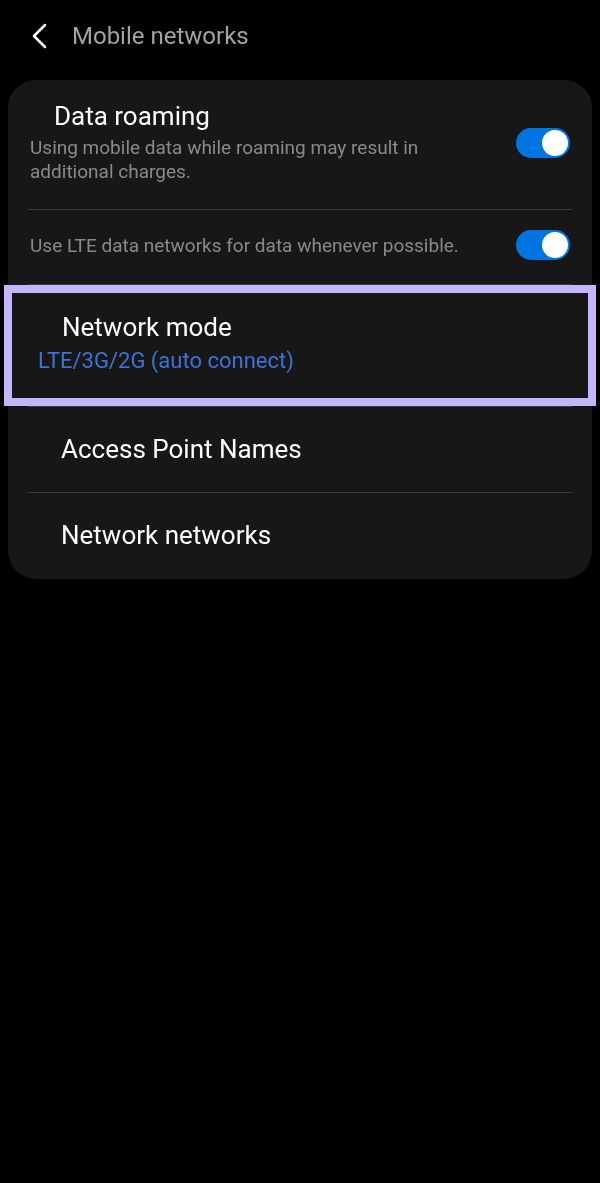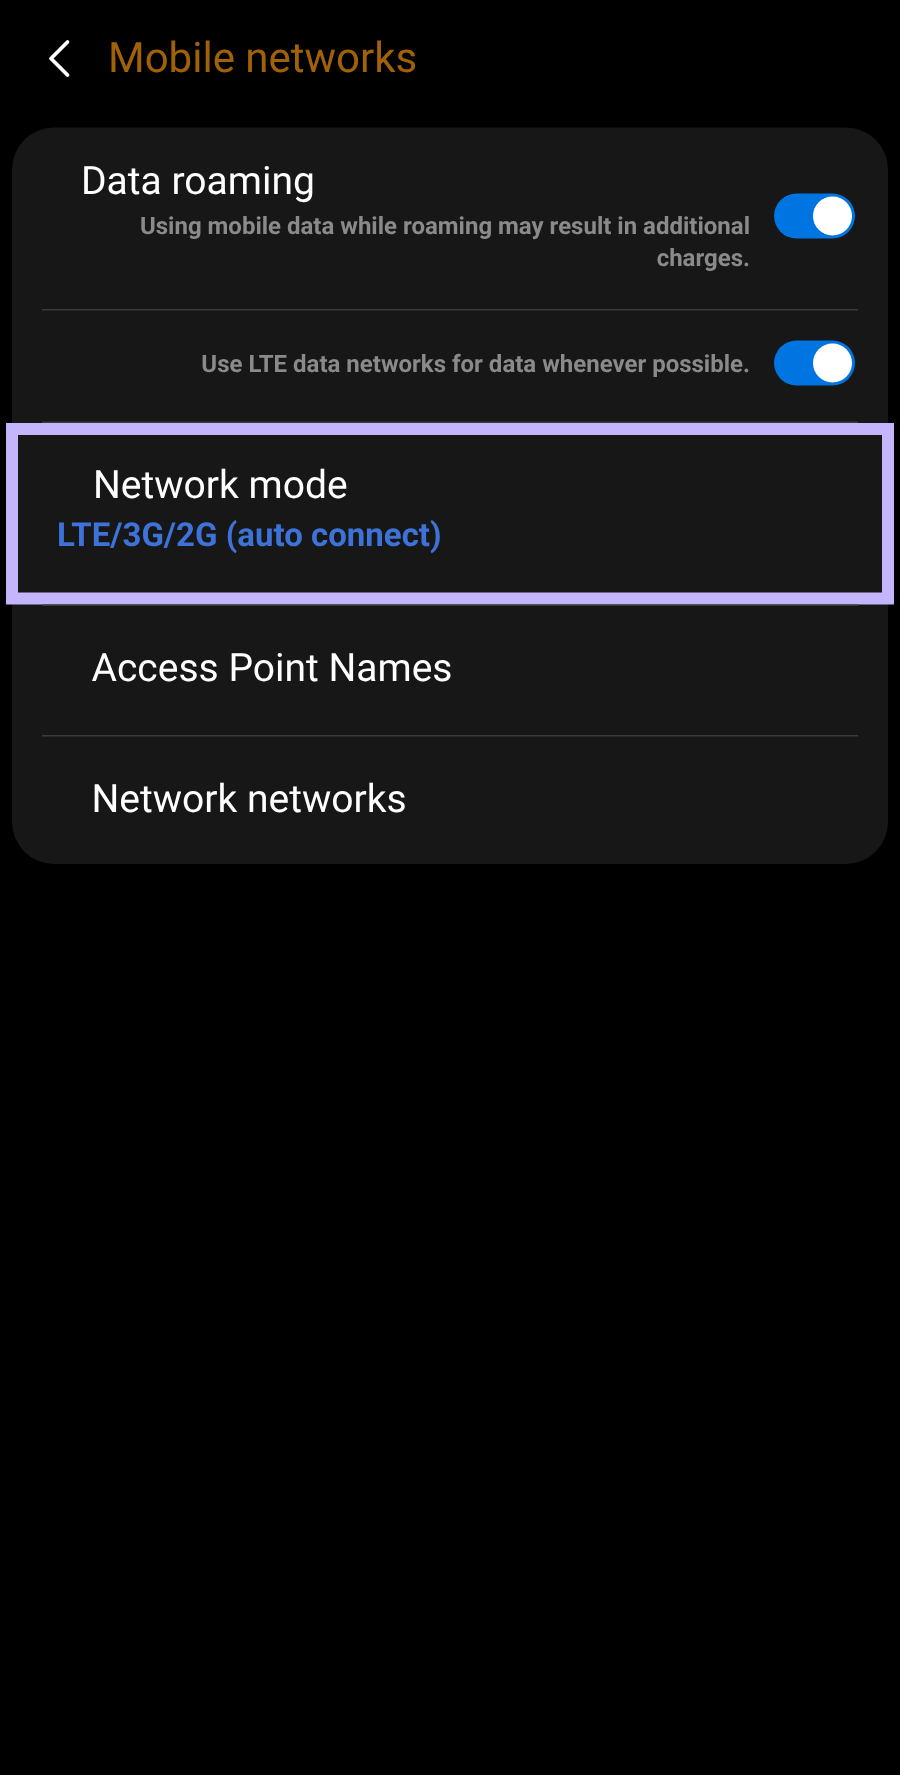--- a/index.html
+++ b/index.html
@@ -17,22 +17,22 @@
     gap: 22px;
   }
   .back-icon {
     width: 22px;
     height: 22px;
     display: flex;
     align-items: center;
     justify-content: center;
   }
   .page-title {
-    color: #a16207;
-    font-size: 28px;
+    color: #a3a3a3;
+    font-size: 24px;
     font-weight: 400;
   }
   .settings-card {
     background: #171717;
     border-radius: 28px;
     margin: 8px 8px 0 8px;
     padding: 0;
   }
   .setting-row {
     display: flex;
@@ -46,30 +46,29 @@
   }
   .setting-title {
     color: #ffffff;
     font-size: 26px;
     font-weight: 400;
     line-height: 1.3;
     margin-left: 24px;
   }
   .setting-subtitle {
     color: #8a8a8a;
-    font-size: 16px;
-    font-weight: 700;
+    font-size: 19px;
+    font-weight: 400;
     line-height: 1.3;
     margin-top: 2px;
-    text-align: right;
   }
   .setting-value-blue {
     color: #3d73d8;
     font-size: 22px;
-    font-weight: 700;
+    font-weight: 400;
     line-height: 1.3;
     margin-top: 2px;
   }
   .toggle {
     width: 54px;
     height: 30px;
     border-radius: 15px;
     background: #0075e1;
     position: relative;
     flex-shrink: 0;

